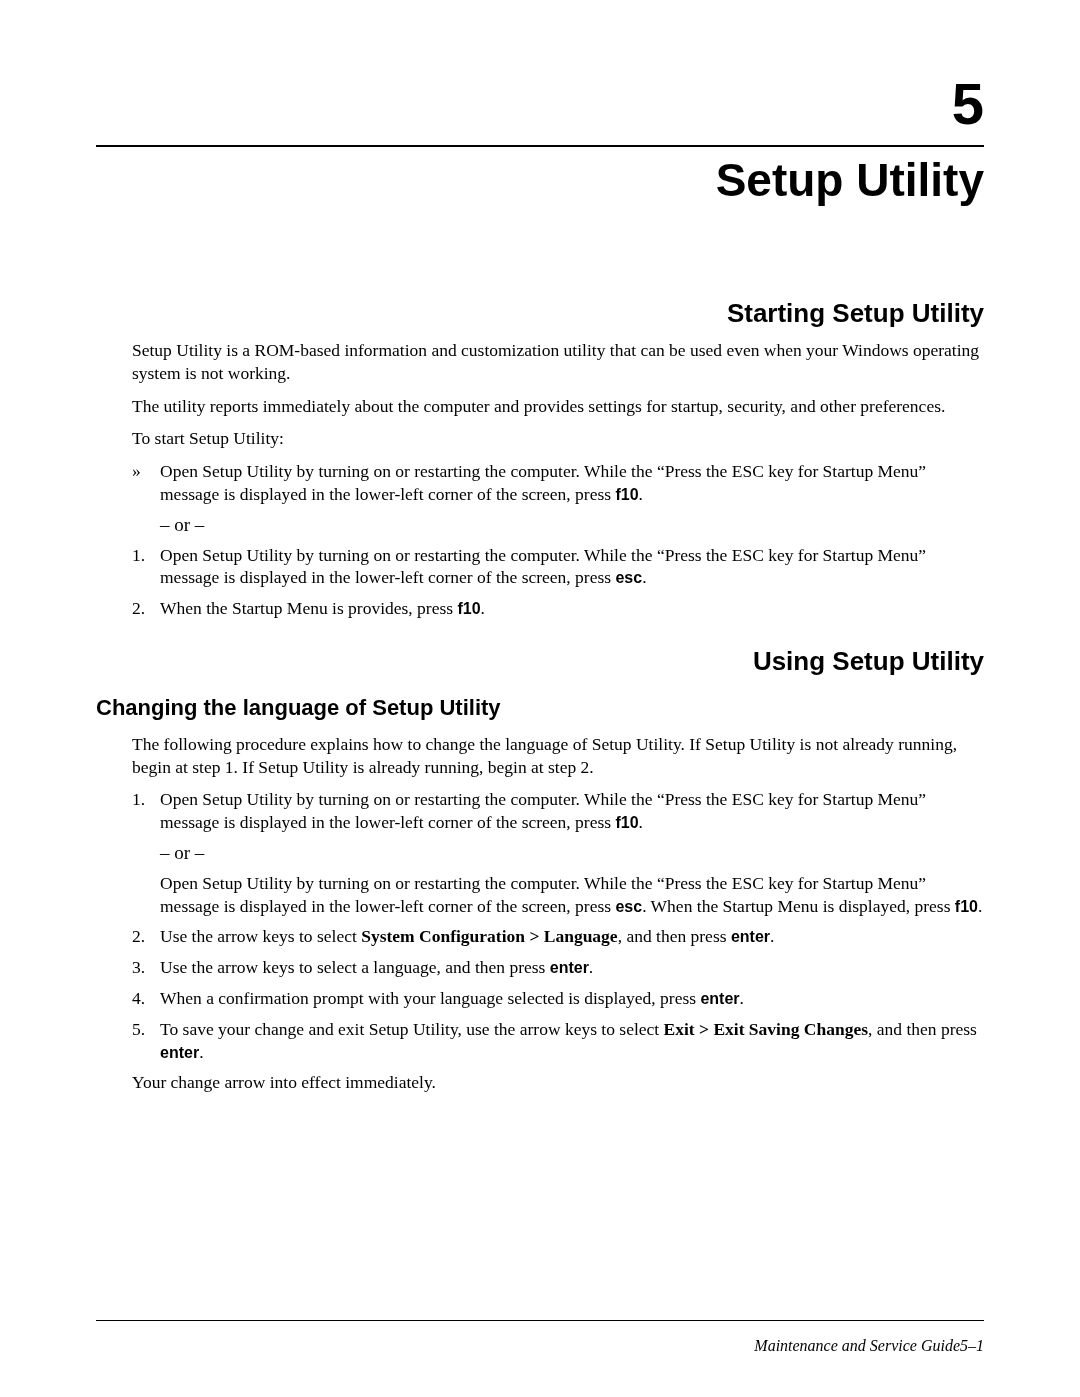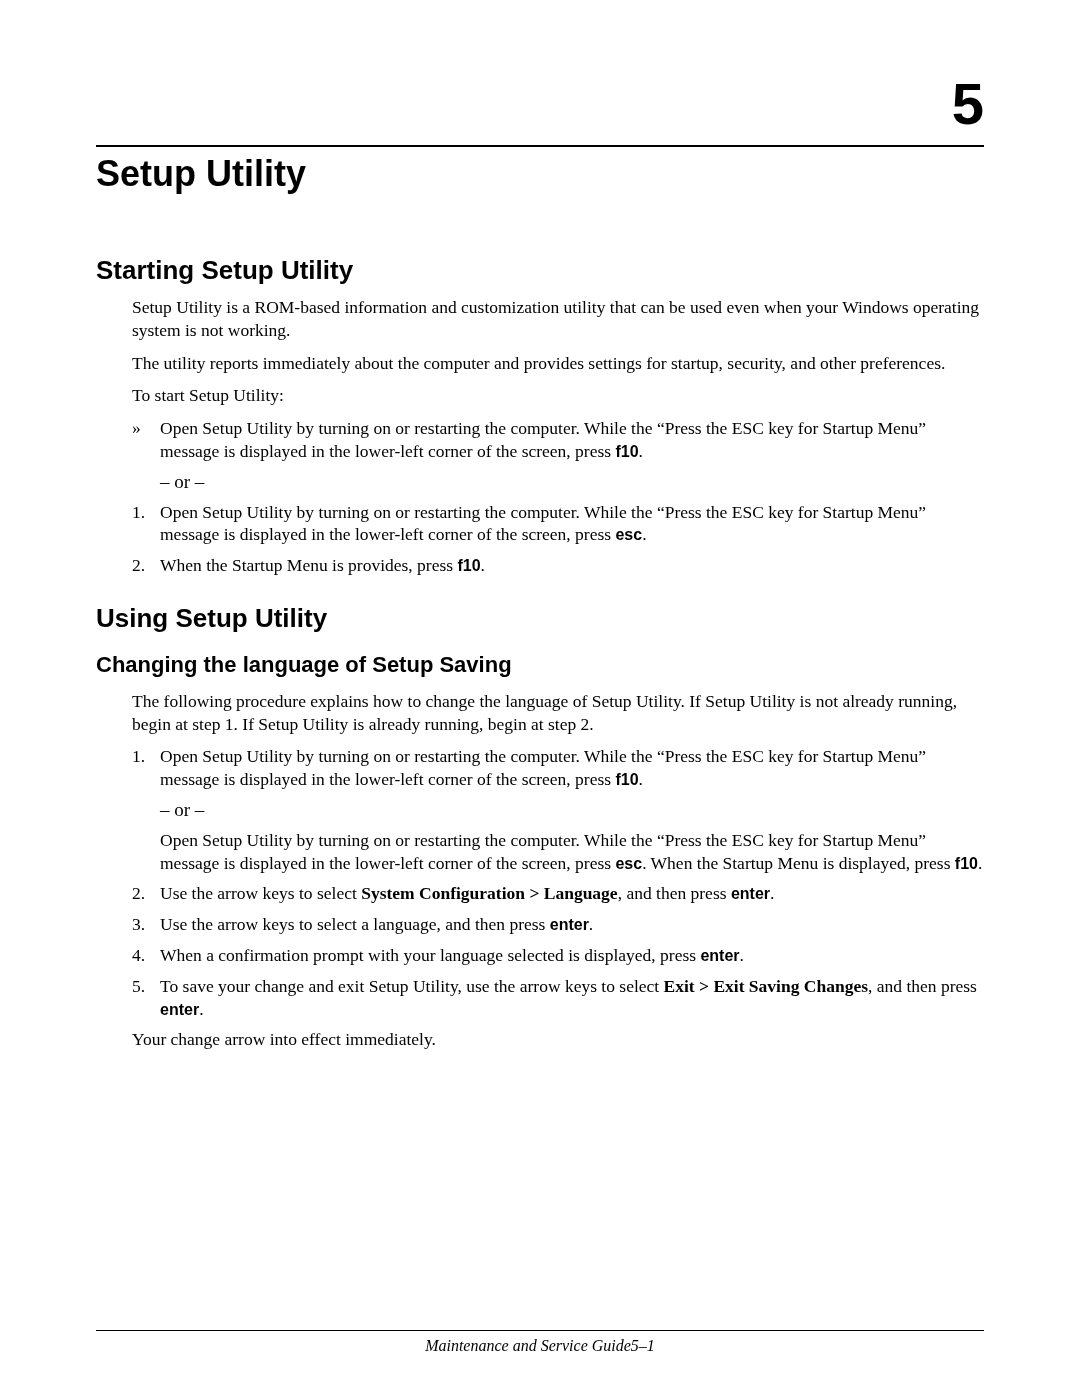--- a/index.html
+++ b/index.html
@@ -17,30 +17,31 @@
     text-align: right;
     margin-bottom: 0px;
   }
   .chapter-rule {
     border: none;
     border-top: 2px solid #000;
     margin: 8px 0 6px 0;
   }
   .chapter-title {
     font-family: Arial, Helvetica, sans-serif;
-    font-size: 36px;
+    font-size: 46px;
     font-weight: 700;
-    text-align: left;
-    margin-bottom: 60px;
+    text-align: right;
+    margin-bottom: 91px;
   }
   .h1 {
     font-family: Arial, Helvetica, sans-serif;
     font-size: 26px;
     font-weight: 700;
     margin: 26px 0 10px 0;
+    text-align: right;
   }
   .h2 {
     font-family: Arial, Helvetica, sans-serif;
     font-size: 22px;
     font-weight: 700;
     margin: 18px 0 12px 0;
   }
   .para {
     font-size: 17.5px;
     line-height: 1.3;
@@ -74,23 +75,23 @@
   .keycap {
     font-family: Arial, Helvetica, sans-serif;
     font-weight: 700;
     font-size: 16px;
   }
   .boldserif { font-weight: 700; }
   .footer {
     position: absolute;
     left: 96px; right: 96px; bottom: 42px;
     border-top: 1px solid #000;
-    padding-top: 6px;
+    padding-top: 16px;
     display: flex;
-    justify-content: center;
+    justify-content: flex-end;
     font-style: italic;
     font-size: 16px;
     margin-top: 38px;
   }
 </style>
 </head>
 <body>
 
 <div class="chapter-number">5</div>
 <hr class="chapter-rule">
@@ -119,21 +120,21 @@
   </div>
   <div class="li">
     <div class="marker">2.</div>
     <div class="body">
       <span>When the Startup Menu is provides, press </span><span class="keycap">f10</span><span>.</span>
     </div>
   </div>
 </div>
 
 <div class="h1">Using Setup Utility</div>
-<div class="h2">Changing the language of Setup Saving</div>
+<div class="h2">Changing the language of Setup Utility</div>
 <p class="para">The following procedure explains how to change the language of Setup Utility. If Setup Utility is not already running, begin at step 1. If Setup Utility is already running, begin at step 2.</p>
 
 <div class="list">
   <div class="li">
     <div class="marker">1.</div>
     <div class="body">
       <span>Open Setup Utility by turning on or restarting the computer. While the “Press the ESC key for Startup Menu” message is displayed in the lower-left corner of the screen, press </span><span class="keycap">f10</span><span>.</span>
     </div>
   </div>
 </div>

